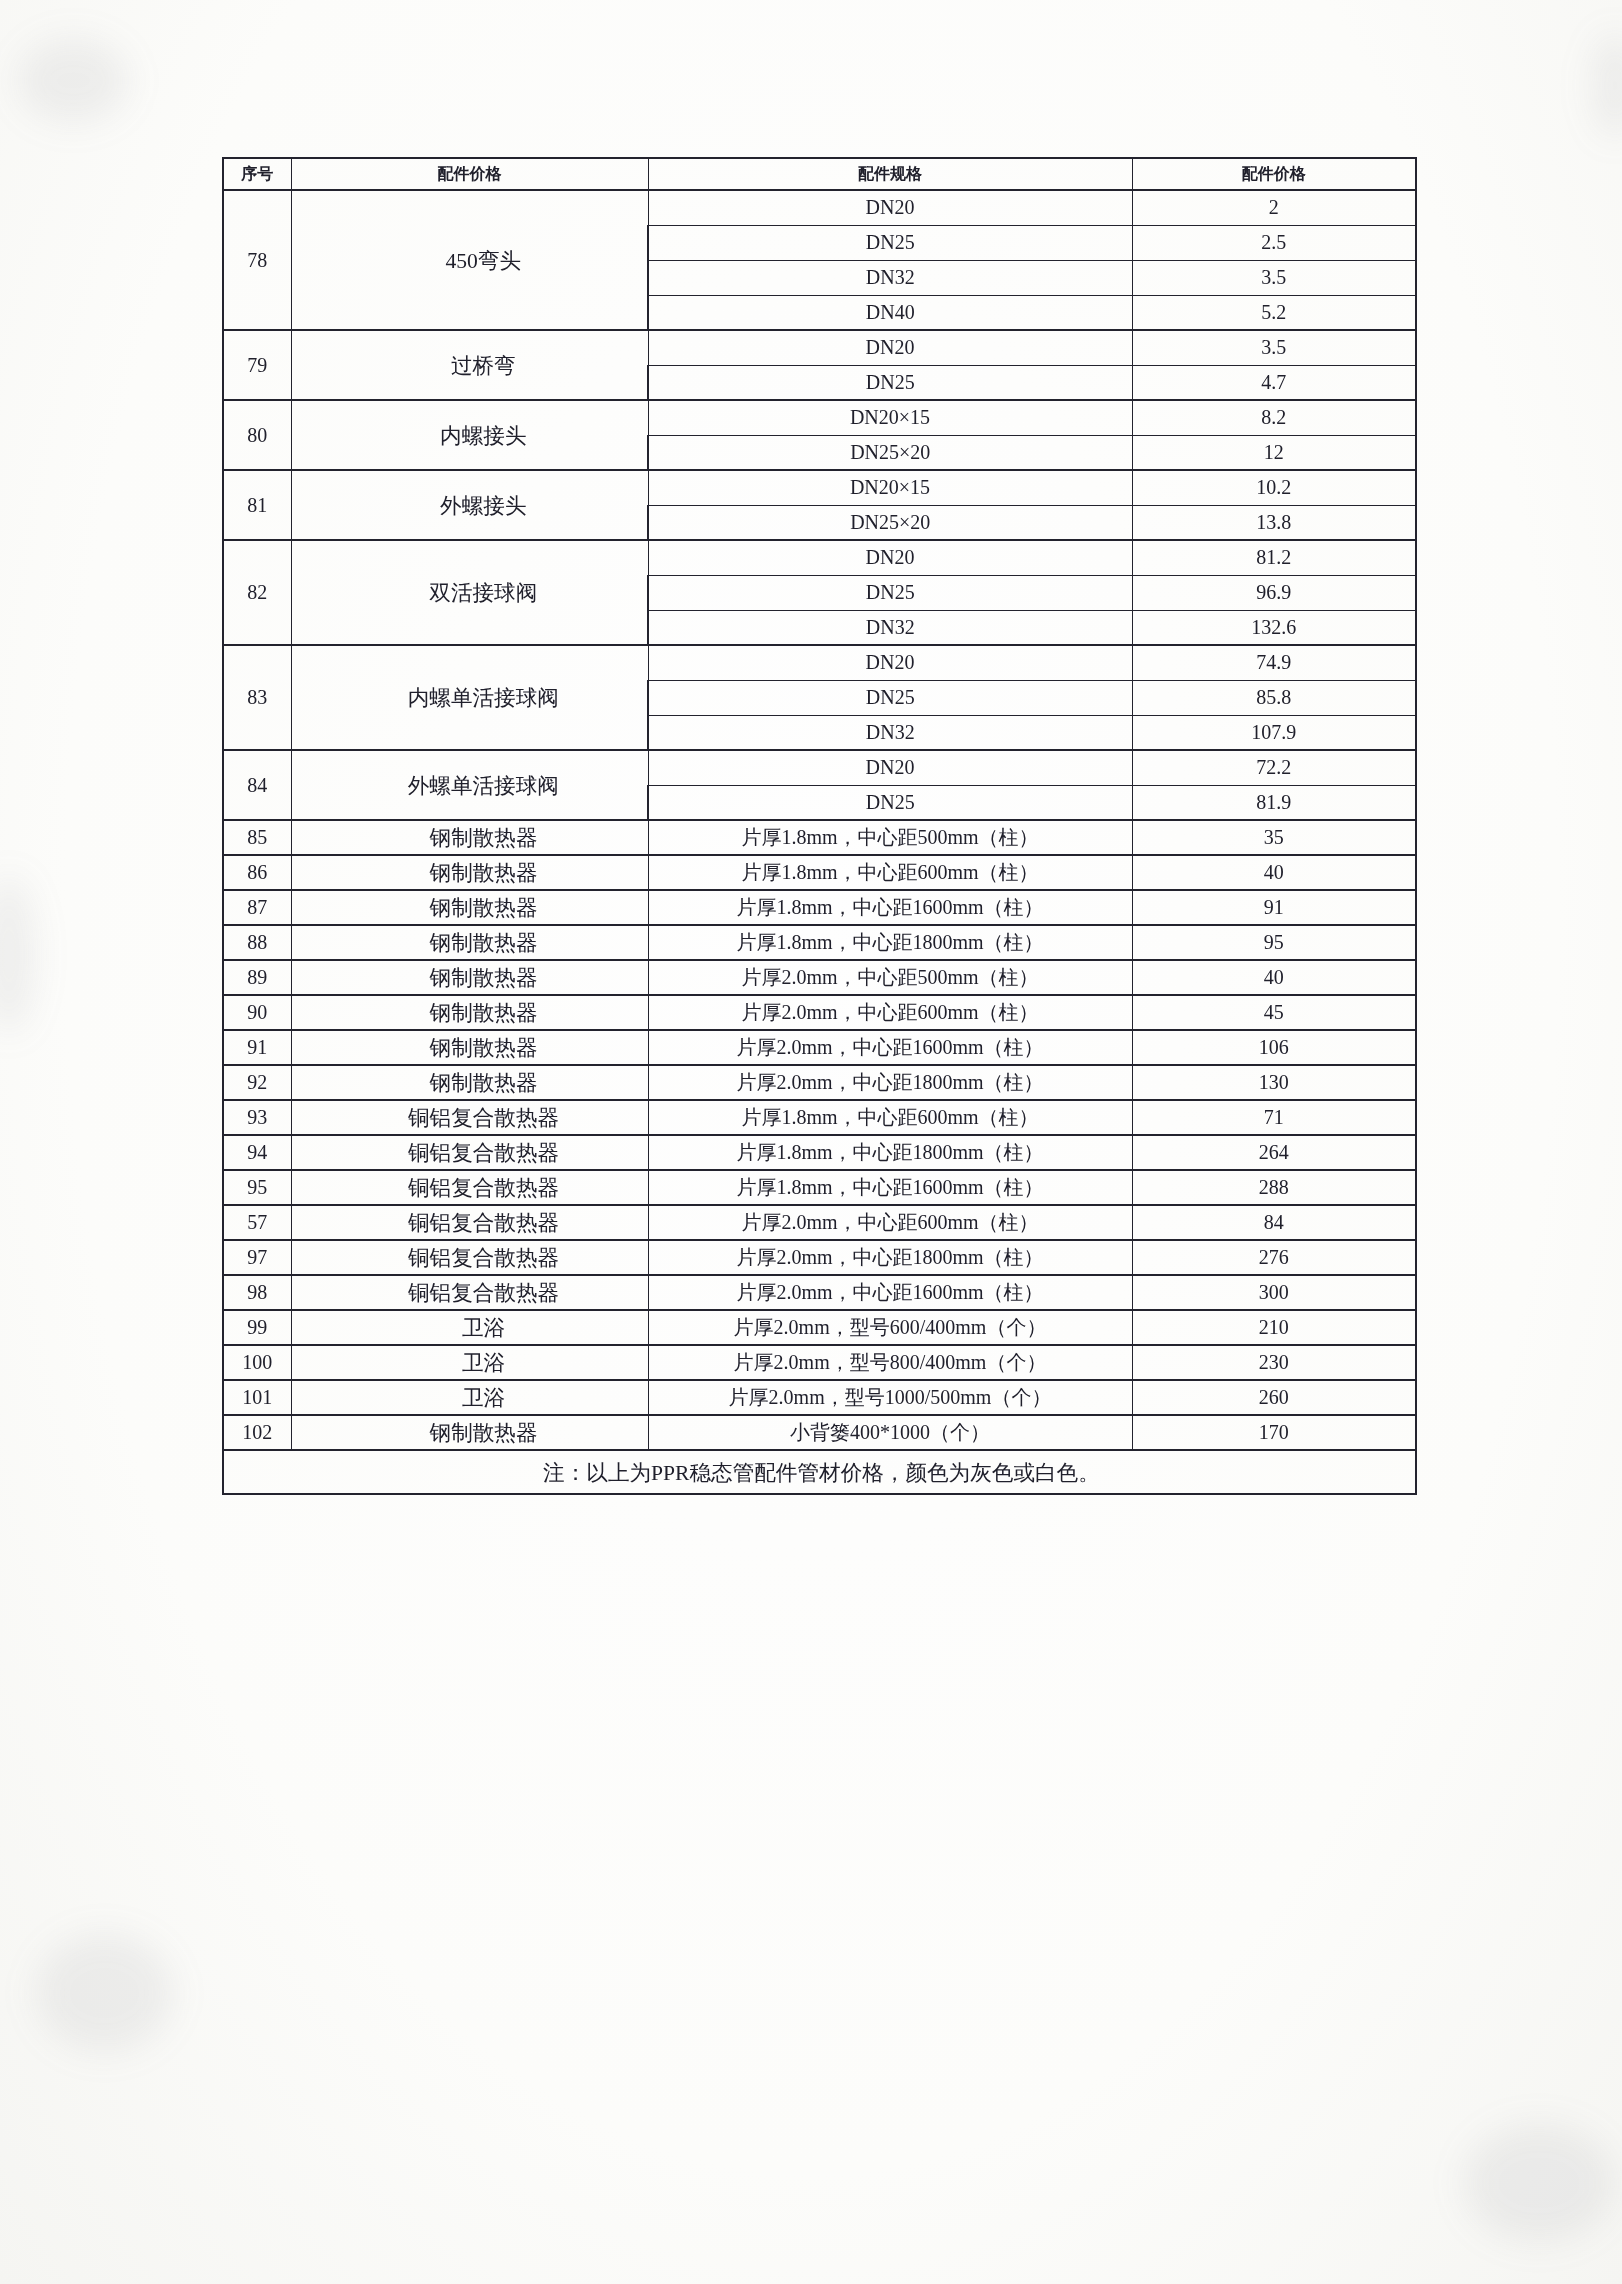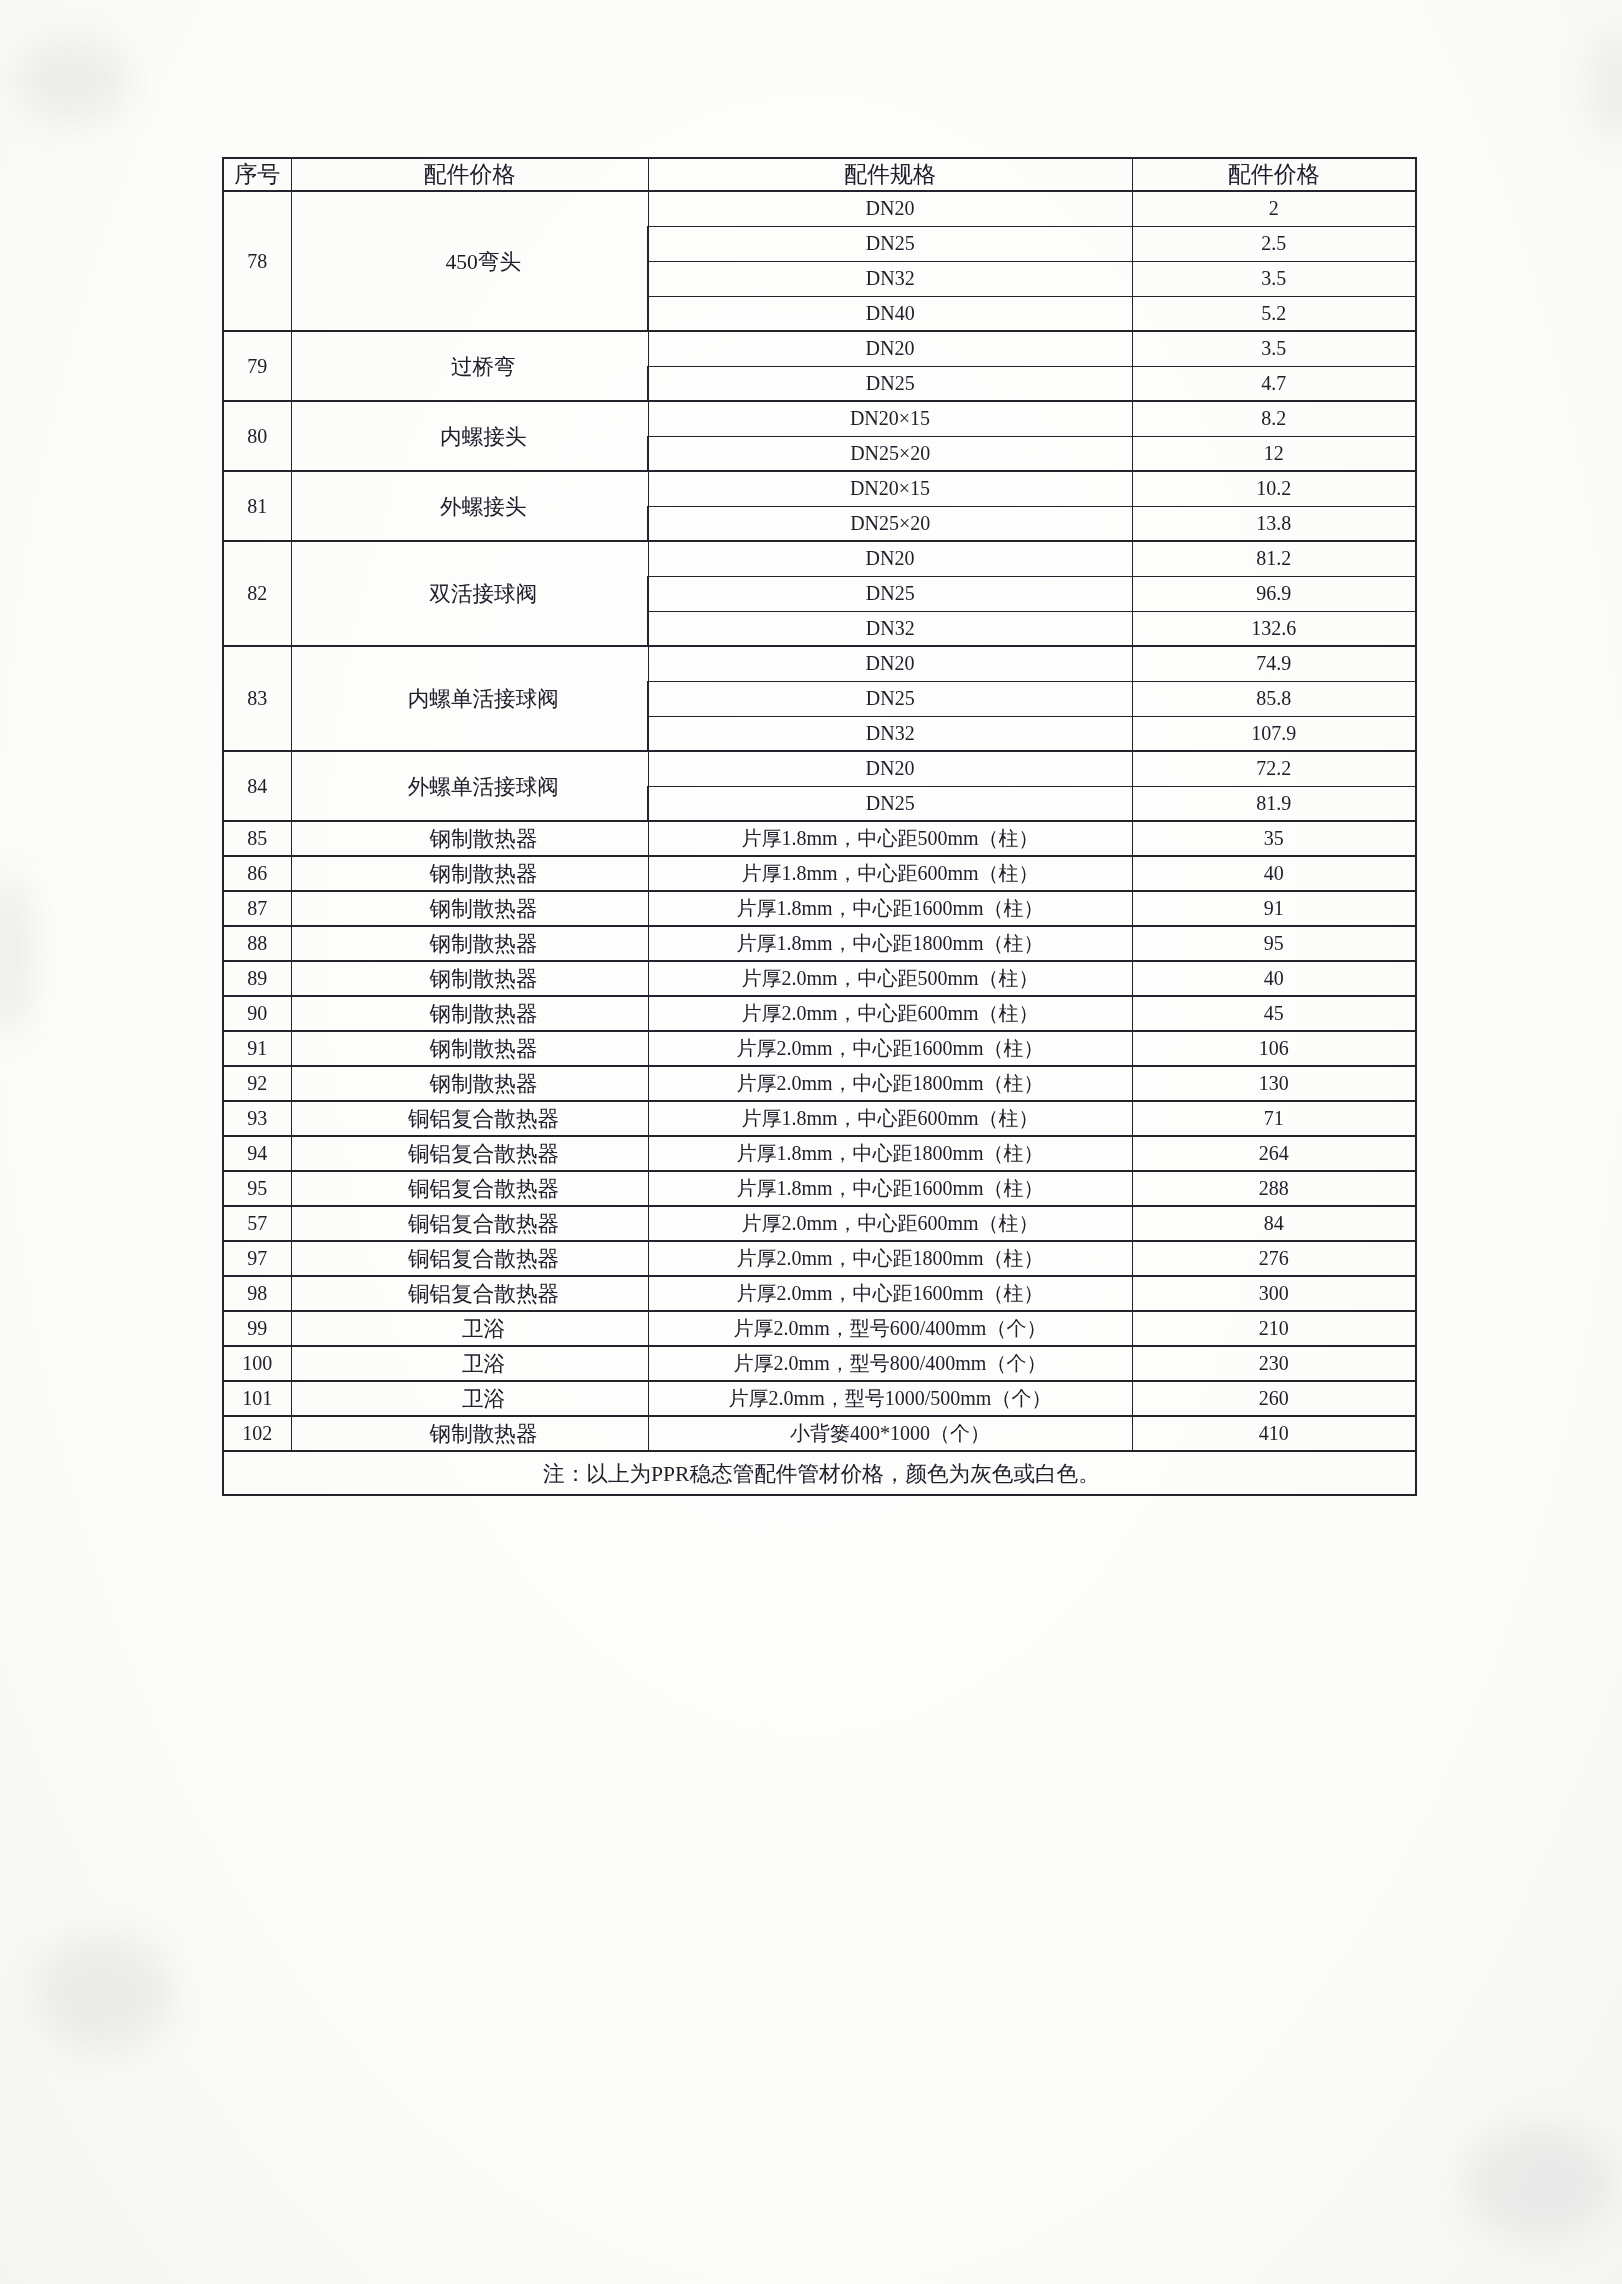--- a/index.html
+++ b/index.html
@@ -40,22 +40,22 @@
   .price-table td {
     border: 1.3px solid #23232e;
     text-align: center;
     vertical-align: middle;
     overflow: hidden;
     padding: 0 3.9px;
     box-sizing: border-box;
   }
   .price-table thead th {
     height: 32px;
-    font-size: 23px;
-    font-weight: normal;
+    font-size: 16px;
+    font-weight: bold;
     border-top-width: 2px;
     border-bottom-width: 2px;
   }
   .price-table tbody td {
     height: 35px;
     font-size: 20px;
   }
   .price-table td.name {
     font-size: 21.6px;
     padding-left: 32px;
@@ -291,21 +291,21 @@
         <tr class="item-start">
           <td>101</td>
           <td class="name">卫浴</td>
           <td>片厚2.0mm，型号1000/500mm（个）</td>
           <td>260</td>
         </tr>
         <tr class="item-start">
           <td>102</td>
           <td class="name">钢制散热器</td>
           <td>小背篓400*1000（个）</td>
-          <td>410</td>
+          <td>170</td>
         </tr>
       </tbody>
     <tfoot>
       <tr>
         <td colspan="4">注：以上为PPR稳态管配件管材价格，颜色为灰色或白色。</td>
       </tr>
     </tfoot>
   </table>
 </div>
 

